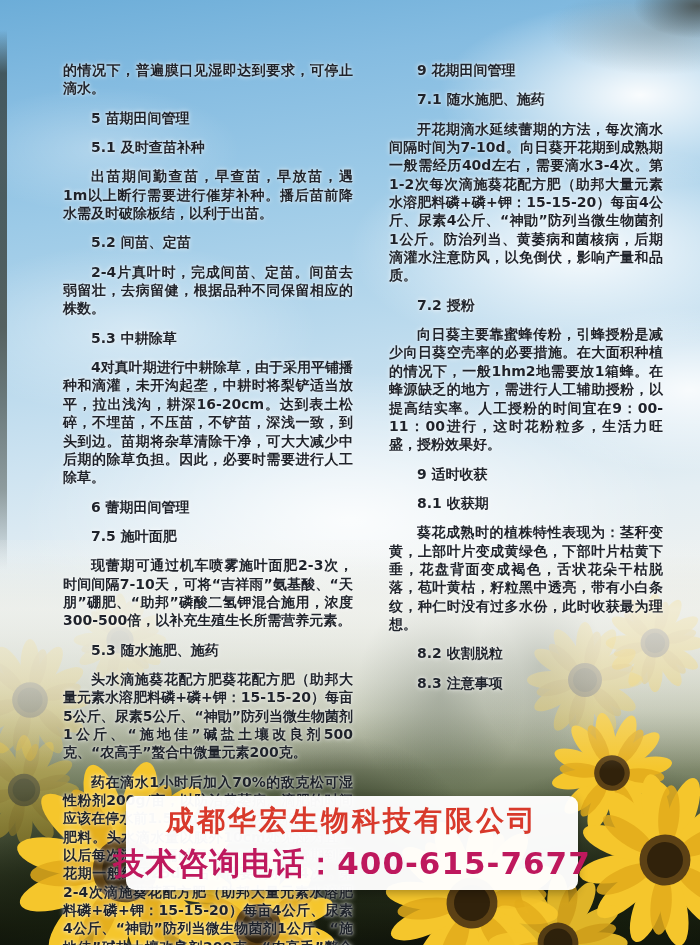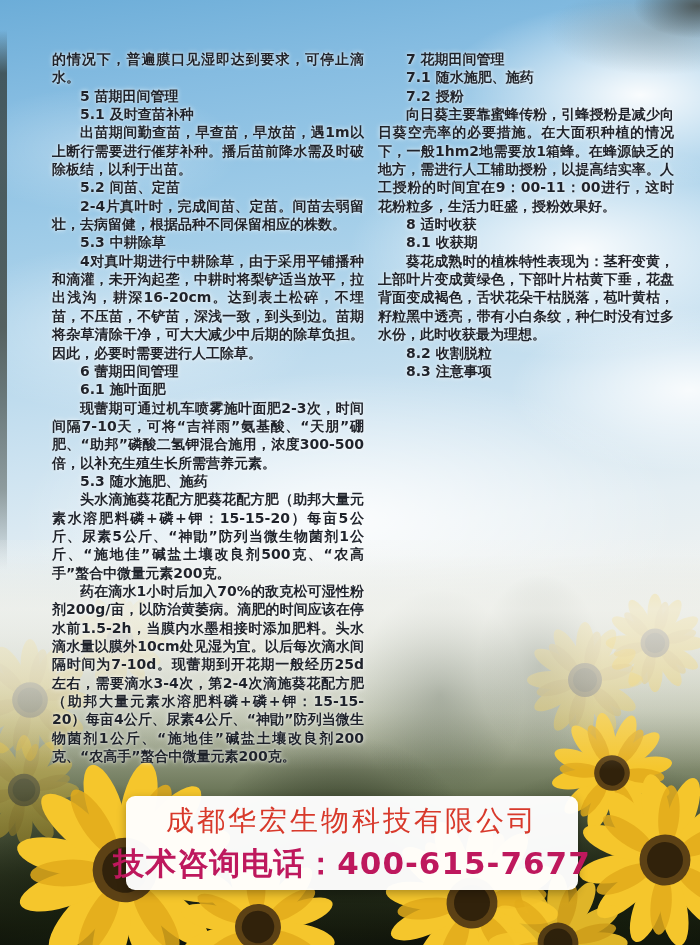--- a/index.html
+++ b/index.html
@@ -46,33 +46,33 @@
   
   .col{
     position:absolute; top:50px;
     color:#1f232b;
     font-size:14px; line-height:18.35px; font-weight:600;
     text-align:justify;
     text-shadow:0 0 5px rgba(255,255,255,.8), 0 0 2px rgba(255,255,255,.55);
   }
   .col-left { left:52px;  width:312px; }
   .col-right{ left:378px; width:296px; }
-  .col p{ margin:0; text-indent:2em; }
+  .col p{ margin:11px; text-indent:2em; }
   .col p.flush{ text-indent:0; }
   
   .banner{
     position:absolute; left:126px; top:796px; width:452px; height:94px;
     background:rgba(255,255,255,.97);
     border-radius:9px;
     box-shadow:0 3px 10px rgba(0,0,0,.30);
     display:flex; flex-direction:column; align-items:center; justify-content:center;
     gap:3px;
   }
   .banner .line1{
-    color:#d8392b; font-size:28px; font-weight:400; letter-spacing:3px; white-space:nowrap;
+    color:#d8392b; font-size:28px; font-weight:700; letter-spacing:3px; white-space:nowrap;
   }
   .banner .line2{
     color:#be185d; font-size:31px; font-weight:600; letter-spacing:1px; white-space:nowrap;
   }
 </style>
 </head>
 <body>
 
 <div class="page">
 
@@ -130,34 +130,35 @@
 
   <p class="flush">的情况下，普遍膜口见湿即达到要求，可停止滴水。</p>
       <p class="heading">5 苗期田间管理</p>
       <p class="heading">5.1 及时查苗补种</p>
       <p>出苗期间勤查苗，早查苗，早放苗，遇1m以上断行需要进行催芽补种。播后苗前降水需及时破除板结，以利于出苗。</p>
       <p class="heading">5.2 间苗、定苗</p>
       <p>2-4片真叶时，完成间苗、定苗。间苗去弱留壮，去病留健，根据品种不同保留相应的株数。</p>
       <p class="heading">5.3 中耕除草</p>
       <p>4对真叶期进行中耕除草，由于采用平铺播种和滴灌，未开沟起垄，中耕时将梨铲适当放平，拉出浅沟，耕深16-20cm。达到表土松碎，不埋苗，不压苗，不铲苗，深浅一致，到头到边。苗期将杂草清除干净，可大大减少中后期的除草负担。因此，必要时需要进行人工除草。</p>
       <p class="heading">6 蕾期田间管理</p>
-      <p class="heading">6.1 施叶面肥</p>
+      <p class="heading">7.5 施叶面肥</p>
       <p>现蕾期可通过机车喷雾施叶面肥2-3次，时间间隔7-10天，可将“吉祥雨”氨基酸、“天朋”硼肥、“助邦”磷酸二氢钾混合施用，浓度300-500倍，以补充生殖生长所需营养元素。</p>
       <p class="heading">5.3 随水施肥、施药</p>
       <p>头水滴施葵花配方肥葵花配方肥（助邦大量元素水溶肥料磷+磷+钾：15-15-20）每亩5公斤、尿素5公斤、“神勖”防列当微生物菌剂1公斤、“施地佳”碱盐土壤改良剂500克、“农高手”螯合中微量元素200克。</p>
       <p>药在滴水1小时后加入70%的敌克松可湿性粉剂200g/亩，以防治黄萎病。滴肥的时间应该在停水前1.5-2h，当膜内水墨相接时添加肥料。头水滴水量以膜外10cm处见湿为宜。以后每次滴水间隔时间为7-10d。现蕾期到开花期一般经历25d左右，需要滴水3-4次，第2-4次滴施葵花配方肥（助邦大量元素水溶肥料磷+磷+钾：15-15-20）每亩4公斤、尿素4公斤、“神勖”防列当微生物菌剂1公斤、“施地佳”碱盐土壤改良剂200克、“农高手”螯合中微量元素200克。</p>
     </div>
 
   <div class="col col-right">
 
-  <p class="heading">7 花期田间管理</p>
+  <p class="heading">9 花期田间管理</p>
       <p class="heading">7.1 随水施肥、施药</p>
+      <p>开花期滴水延续蕾期的方法，每次滴水间隔时间为7-10d。向日葵开花期到成熟期一般需经历40d左右，需要滴水3-4次。第1-2次每次滴施葵花配方肥（助邦大量元素水溶肥料磷+磷+钾：15-15-20）每亩4公斤、尿素4公斤、“神勖”防列当微生物菌剂1公斤。防治列当、黄萎病和菌核病，后期滴灌水注意防风，以免倒伏，影响产量和品质。</p>
       <p class="heading">7.2 授粉</p>
       <p>向日葵主要靠蜜蜂传粉，引蜂授粉是减少向日葵空壳率的必要措施。在大面积种植的情况下，一般1hm2地需要放1箱蜂。在蜂源缺乏的地方，需进行人工辅助授粉，以提高结实率。人工授粉的时间宜在9：00-11：00进行，这时花粉粒多，生活力旺盛，授粉效果好。</p>
-      <p class="heading">8 适时收获</p>
+      <p class="heading">9 适时收获</p>
       <p class="heading">8.1 收获期</p>
       <p>葵花成熟时的植株特性表现为：茎秆变黄，上部叶片变成黄绿色，下部叶片枯黄下垂，花盘背面变成褐色，舌状花朵干枯脱落，苞叶黄枯，籽粒黑中透亮，带有小白条纹，种仁时没有过多水份，此时收获最为理想。</p>
       <p class="heading">8.2 收割脱粒</p>
       <p class="heading">8.3 注意事项</p>
     </div>
 
   <div class="banner">
     <div class="line1">成都华宏生物科技有限公司</div>
     <div class="line2">技术咨询电话：400-615-7677</div>
   </div>

